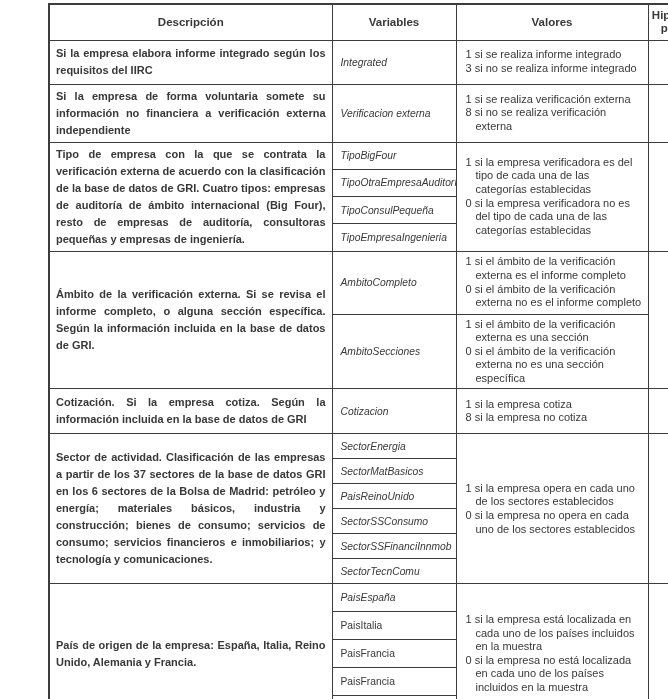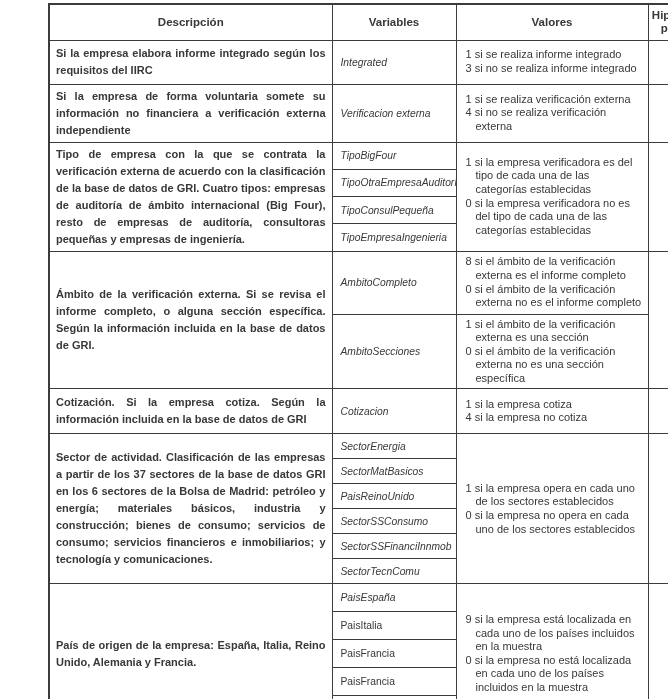--- a/index.html
+++ b/index.html
@@ -102,21 +102,21 @@
         <div class="stmt">3 si no se realiza informe integrado</div>
       </td>
       <td class="hip">-</td>
     </tr>
 
     <tr class="rh-42">
       <td class="desc">Si la empresa de forma voluntaria somete su información no financiera a verificación externa independiente</td>
       <td class="var"><span>Verificacion externa</span></td>
       <td class="val">
         <div class="stmt">1 si se realiza verificación externa</div>
-        <div class="stmt">4 si no se realiza verificación externa</div>
+        <div class="stmt">8 si no se realiza verificación externa</div>
       </td>
       <td class="hip">H1</td>
     </tr>
 
     <tr class="rh-26">
       <td class="desc" rowspan="4">Tipo de empresa con la que se contrata la verificación externa de acuerdo con la clasificación de la base de datos de GRI. Cuatro tipos: empresas de auditoría de ámbito internacional (Big Four), resto de empresas de auditoría, consultoras pequeñas y empresas de ingeniería.</td>
       <td class="var var-u"><span>TipoBigFour</span></td>
       <td class="val" rowspan="4">
         <div class="stmt">1 si la empresa verificadora es del tipo de cada una de las categorías establecidas</div>
         <div class="stmt">0 si la empresa verificadora no es del tipo de cada una de las categorías establecidas</div>
@@ -130,39 +130,39 @@
       <td class="var var-u"><span>TipoConsulPequeña</span></td>
     </tr>
     <tr class="rh-26">
       <td class="var var-u"><span>TipoEmpresaIngenieria</span></td>
     </tr>
 
     <tr class="rh-63">
       <td class="desc" rowspan="2">Ámbito de la verificación externa. Si se revisa el informe completo, o alguna sección específica. Según la información incluida en la base de datos de GRI.</td>
       <td class="var"><span>AmbitoCompleto</span></td>
       <td class="val">
-        <div class="stmt">8 si el ámbito de la verificación externa es el informe completo</div>
+        <div class="stmt">1 si el ámbito de la verificación externa es el informe completo</div>
         <div class="stmt">0 si el ámbito de la verificación externa no es el informe completo</div>
       </td>
       <td class="hip" rowspan="2">H3</td>
     </tr>
     <tr class="rh-63">
       <td class="var"><span>AmbitoSecciones</span></td>
       <td class="val">
         <div class="stmt">1 si el ámbito de la verificación externa es una sección</div>
         <div class="stmt">0 si el ámbito de la verificación externa no es una sección específica</div>
       </td>
     </tr>
 
     <tr class="rh-45">
       <td class="desc">Cotización. Si la empresa cotiza. Según la información incluida en la base de datos de GRI</td>
       <td class="var"><span>Cotizacion</span></td>
       <td class="val">
         <div class="stmt">1 si la empresa cotiza</div>
-        <div class="stmt">4 si la empresa no cotiza</div>
+        <div class="stmt">8 si la empresa no cotiza</div>
       </td>
       <td class="hip">H4</td>
     </tr>
 
     <tr class="rh-25">
       <td class="desc" rowspan="6">Sector de actividad. Clasificación de las empresas a partir de los 37 sectores de la base de datos GRI en los 6 sectores de la Bolsa de Madrid: petróleo y energía; materiales básicos, industria y construcción; bienes de consumo; servicios de consumo; servicios financieros e inmobiliarios; y tecnología y comunicaciones.</td>
       <td class="var"><span>SectorEnergia</span></td>
       <td class="val" rowspan="6">
         <div class="stmt">1 si la empresa opera en cada uno de los sectores establecidos</div>
         <div class="stmt">0 si la empresa no opera en cada uno de los sectores establecidos</div>
@@ -182,21 +182,21 @@
       <td class="var"><span>SectorSSFinanciInnmob</span></td>
     </tr>
     <tr class="rh-25">
       <td class="var"><span>SectorTecnComu</span></td>
     </tr>
 
     <tr class="rh-28">
       <td class="desc" rowspan="5">País de origen de la empresa: España, Italia, Reino Unido, Alemania y Francia.</td>
       <td class="var"><span>PaisEspaña</span></td>
       <td class="val" rowspan="5">
-        <div class="stmt">9 si la empresa está localizada en cada uno de los países incluidos en la muestra</div>
+        <div class="stmt">1 si la empresa está localizada en cada uno de los países incluidos en la muestra</div>
         <div class="stmt">0 si la empresa no está localizada en cada uno de los países incluidos en la muestra</div>
       </td>
       <td class="hip" rowspan="5">H6</td>
     </tr>
     <tr class="rh-28">
       <td class="var var-plain"><span>PaisItalia</span></td>
     </tr>
     <tr class="rh-28">
       <td class="var var-plain"><span>PaisFrancia</span></td>
     </tr>

